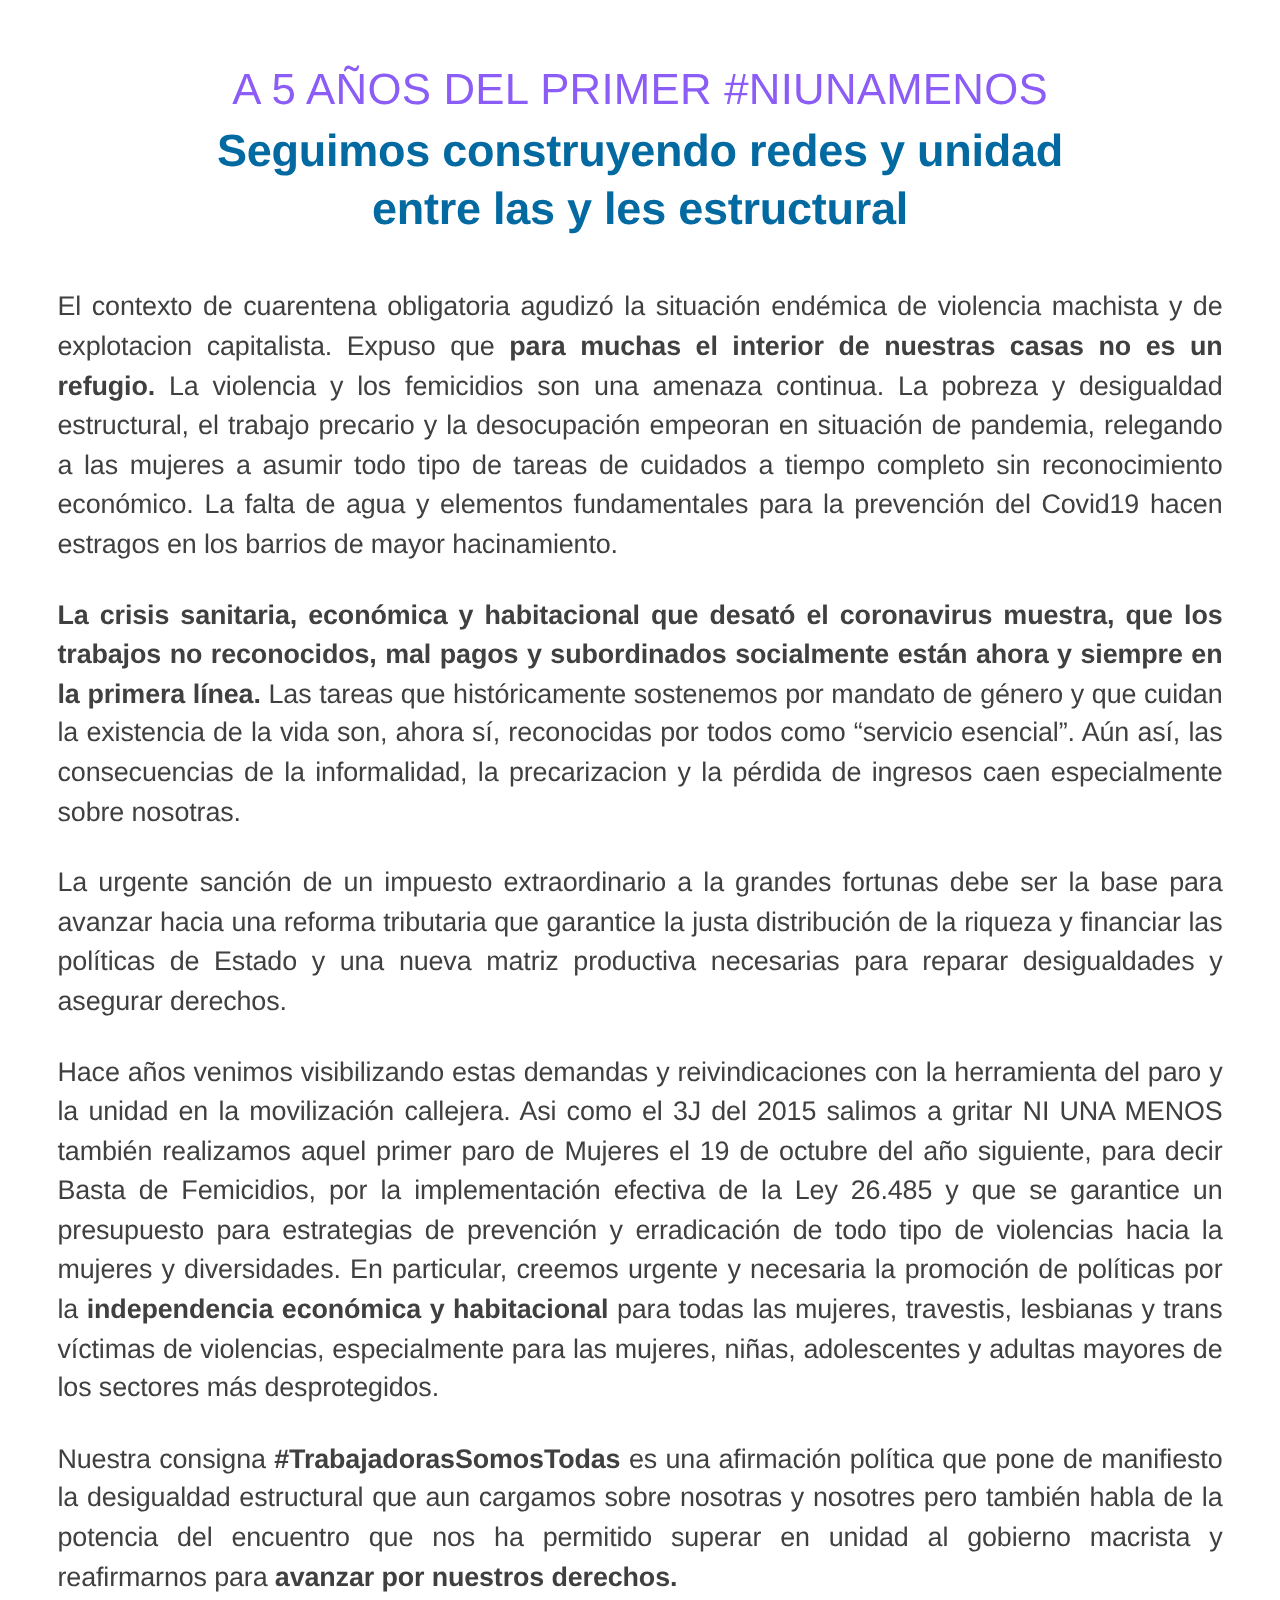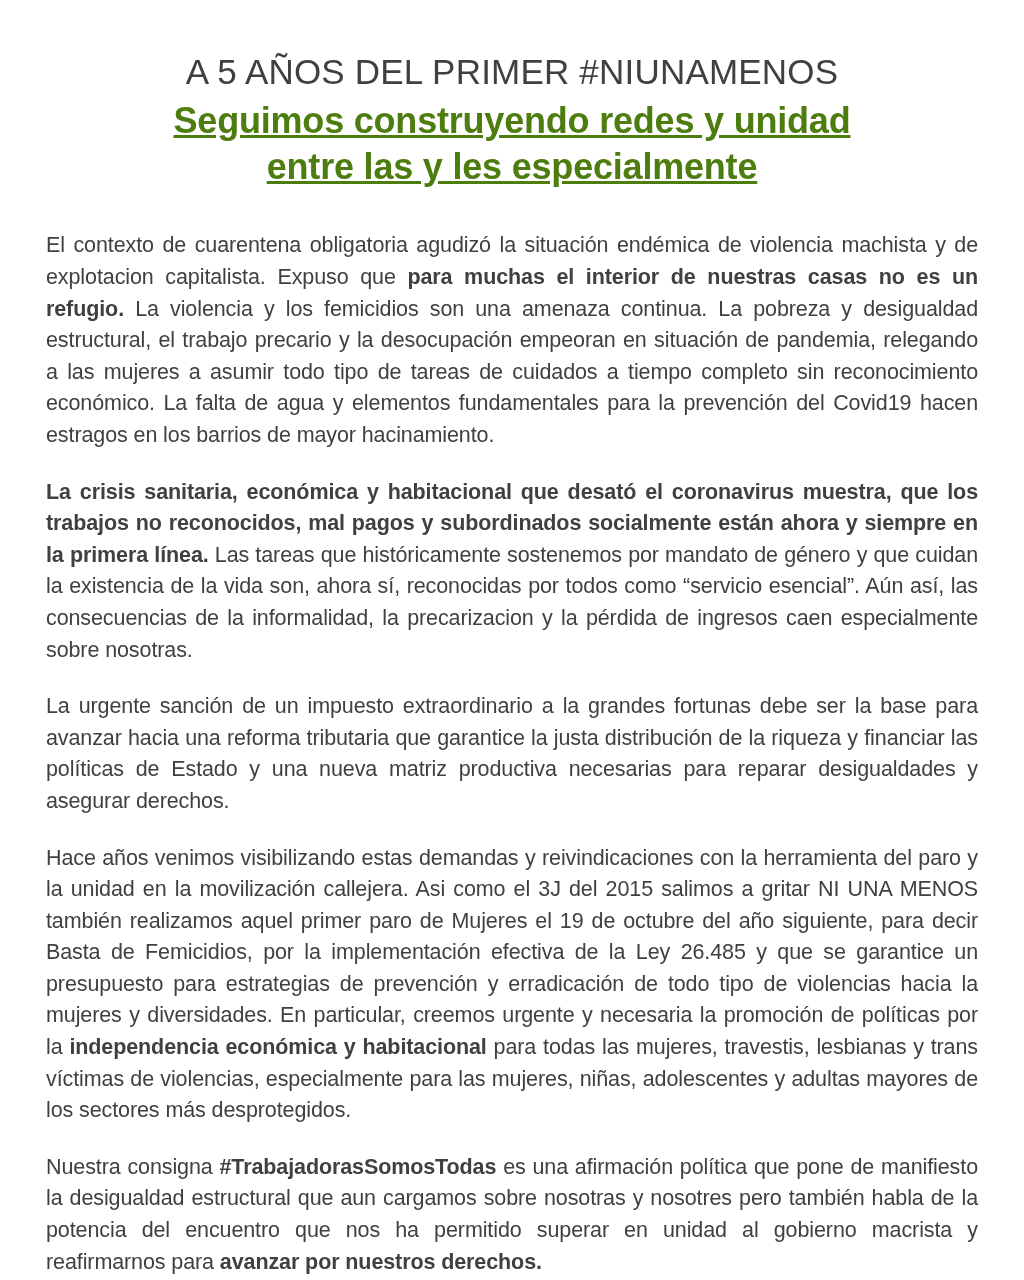--- a/index.html
+++ b/index.html
@@ -20,21 +20,21 @@
     padding: 52px 46px 30px 46px;
     background: #ffffff;
   }
   .headline-block {
     text-align: center;
     margin-bottom: 40px;
   }
   .kicker {
     font-size: 35px;
     letter-spacing: 0.2px;
-    color: #404040;
+    color: #8b5cf6;
     font-weight: 400;
     line-height: 1.15;
     margin: 0 0 6px 0;
   }
   .subhead {
     font-size: 36px;
     font-weight: 700;
     color: #7b2ea8;
     line-height: 1.28;
     margin: 0;
@@ -58,23 +58,23 @@
     font-weight: 700;
   }
 </style>
 </head>
 <body style="background: rgb(255, 255, 255);">
 
 <div class="page" style="background: rgb(255, 255, 255);">
 
   <header class="headline-block">
     <h2 class="kicker">A 5 AÑOS DEL PRIMER #NIUNAMENOS</h2>
-    <h1 class="subhead" style="color: #4d7c0f; text-decoration: underline;">
+    <h1 class="subhead" style="color: #0369a1;">
       <span class="line">Seguimos construyendo redes y unidad</span>
-      <span class="line">entre las y les especialmente</span>
+      <span class="line">entre las y les estructural</span>
     </h1>
   </header>
 
   <section class="body-copy" id="body-copy">
       <p id="p1"><span>El contexto de cuarentena obligatoria agudizó la situación endémica de violencia machista y de explotacion capitalista. Expuso que </span><b>para muchas el interior de nuestras casas no es un refugio.</b><span> La violencia y los femicidios son una amenaza continua. La pobreza y desigualdad estructural, el trabajo precario y la desocupación empeoran en situación de pandemia, relegando a las mujeres a asumir todo tipo de tareas de cuidados a tiempo completo sin reconocimiento económico. La falta de agua y elementos fundamentales para la prevención del Covid19 hacen estragos en los barrios de mayor hacinamiento.</span></p>
       <p id="p2"><b>La crisis sanitaria, económica y habitacional que desató el coronavirus muestra, que los trabajos no reconocidos, mal pagos y subordinados socialmente están ahora y siempre en la primera línea.</b><span> Las tareas que históricamente sostenemos por mandato de género y que cuidan la existencia de la vida son, ahora sí, reconocidas por todos como “servicio esencial”. Aún así, las consecuencias de la informalidad, la precarizacion y la pérdida de ingresos caen especialmente sobre nosotras.</span></p>
       <p id="p3"><span>La urgente sanción de un impuesto extraordinario a la grandes fortunas debe ser la base para avanzar hacia una reforma tributaria que garantice la justa distribución de la riqueza y financiar las políticas de Estado y una nueva matriz productiva necesarias para reparar desigualdades y asegurar derechos.</span></p>
       <p id="p4"><span>Hace años venimos visibilizando estas demandas y reivindicaciones con la herramienta del paro y la unidad en la movilización callejera. Asi como el 3J del 2015 salimos a gritar NI UNA MENOS también realizamos aquel primer paro de Mujeres el 19 de octubre del año siguiente, para decir Basta de Femicidios, por la implementación efectiva de la Ley 26.485 y que se garantice un presupuesto para estrategias de prevención y erradicación de todo tipo de violencias hacia la mujeres y diversidades. En particular, creemos urgente y necesaria la promoción de políticas por la </span><b>independencia económica y habitacional</b><span> para todas las mujeres, travestis, lesbianas y trans víctimas de violencias, especialmente para las mujeres, niñas, adolescentes y adultas mayores de los sectores más desprotegidos.</span></p>
       <p id="p5"><span>Nuestra consigna </span><b>#TrabajadorasSomosTodas</b><span> es una afirmación política que pone de manifiesto la desigualdad estructural que aun cargamos sobre nosotras y nosotres pero también habla de la potencia del encuentro que nos ha permitido superar en unidad al gobierno macrista y reafirmarnos para </span><b>avanzar por nuestros derechos.</b></p>
     </section>

